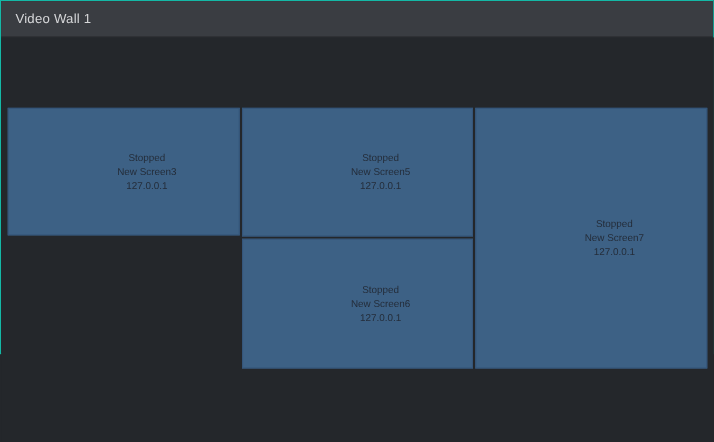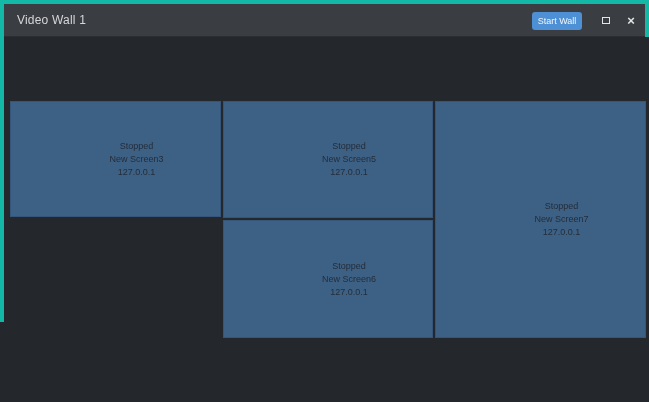--- a/index.html
+++ b/index.html
@@ -11,21 +11,21 @@
     background: #24272b;
     font-family: "Liberation Sans", sans-serif;
     -webkit-font-smoothing: antialiased;
   }
   .window {
     position: relative;
     width: 649px;
     height: 322px;
     background: #24272b;
     box-sizing: border-box;
-    border: 4px solid #14b8a6;
+    border: 1px solid #14b8a6;
   }
   
   .titlebar {
     position: absolute;
     left: 0; top: 0;
     width: 100%;
     height: 33px;
     background: #3a3d42;
     border-bottom: 1px solid #2b2d31;
     box-sizing: border-box;
@@ -122,27 +122,20 @@
     user-select: none;
   }
 </style>
 </head>
 <body>
 
 <div class="window">
 
   <div class="titlebar">
     <span class="titlebar-title">Video Wall 1</span>
-    <div class="titlebar-actions">
-      <button class="start-wall-btn">Start Wall</button>
-      <div class="maximize-btn">
-        <span class="maximize-glyph"></span>
-      </div>
-      <div class="close-btn">×</div>
-    </div>
   </div>
 
   <div class="wall-canvas">
 
     <div class="screen-tile tile-a">
       <div class="tile-line">Stopped</div>
       <div class="tile-line">New Screen3</div>
       <div class="tile-line">127.0.0.1</div>
     </div>
 

